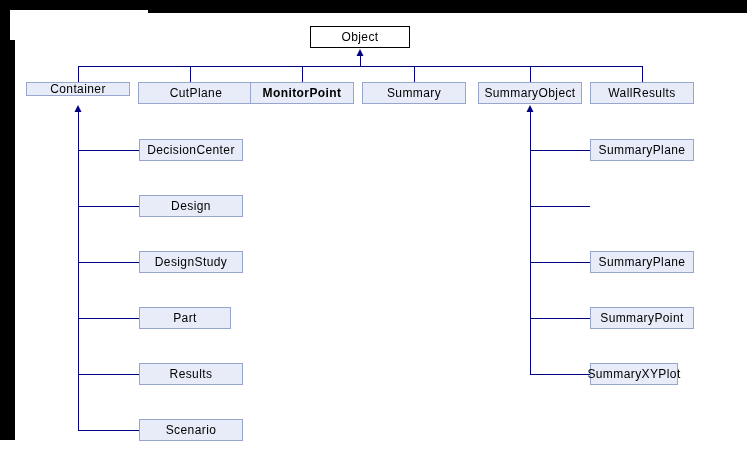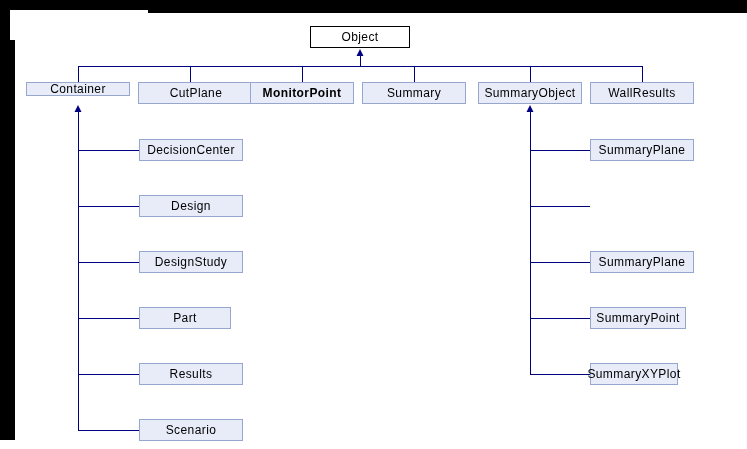--- a/index.html
+++ b/index.html
@@ -77,21 +77,21 @@
       <div class="node" style="left: 478px; top: 82px; width: 104px; height: 22px;">SummaryObject</div>
       <div class="node" style="left: 590px; top: 82px; width: 104px; height: 22px;">WallResults</div>
       <div class="node" style="left: 139px; top: 139px; width: 104px; height: 22px;">DecisionCenter</div>
       <div class="node" style="left: 139px; top: 195px; width: 104px; height: 22px;">Design</div>
       <div class="node" style="left: 139px; top: 251px; width: 104px; height: 22px;">DesignStudy</div>
       <div class="node" style="left: 139px; top: 307px; width: 92px; height: 22px;">Part</div>
       <div class="node" style="left: 139px; top: 363px; width: 104px; height: 22px;">Results</div>
       <div class="node" style="left: 139px; top: 419px; width: 104px; height: 22px;">Scenario</div>
       <div class="node" style="left: 590px; top: 139px; width: 104px; height: 22px;">SummaryPlane</div>
       <div class="node" style="left: 590px; top: 251px; width: 104px; height: 22px;">SummaryPlane</div>
-      <div class="node" style="left: 590px; top: 307px; width: 96px; height: 22px;">SummaryPoint</div>
+      <div class="node" style="left: 590px; top: 307px; width: 104px; height: 22px;">SummaryPoint</div>
       <div class="node" style="left: 590px; top: 363px; width: 88px; height: 22px;">SummaryXYPlot</div>
     </div>
   <div id="artifacts">
       <div class="artifact" style="left: 0px; top: 0px; width: 148px; height: 10px; background: rgb(0, 0, 0);"></div>
       <div class="artifact" style="left: 148px; top: 0px; width: 599px; height: 13px; background: rgb(0, 0, 0);"></div>
       <div class="artifact" style="left: 0px; top: 10px; width: 10px; height: 30px; background: rgb(0, 0, 0);"></div>
       <div class="artifact" style="left: 0px; top: 40px; width: 15px; height: 400px; background: rgb(0, 0, 0);"></div>
     </div>
 </div>
 

